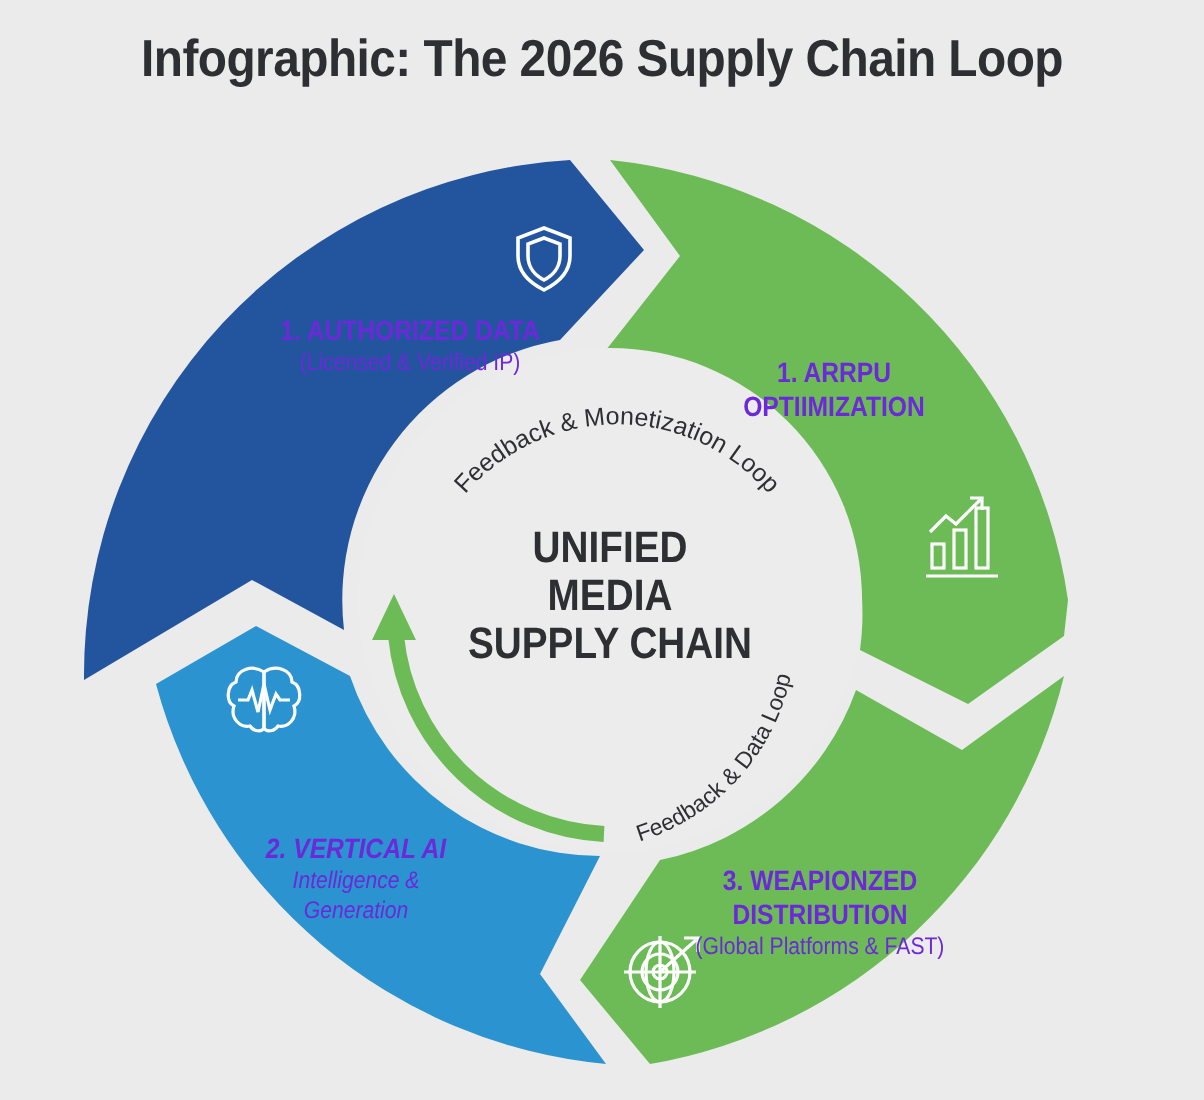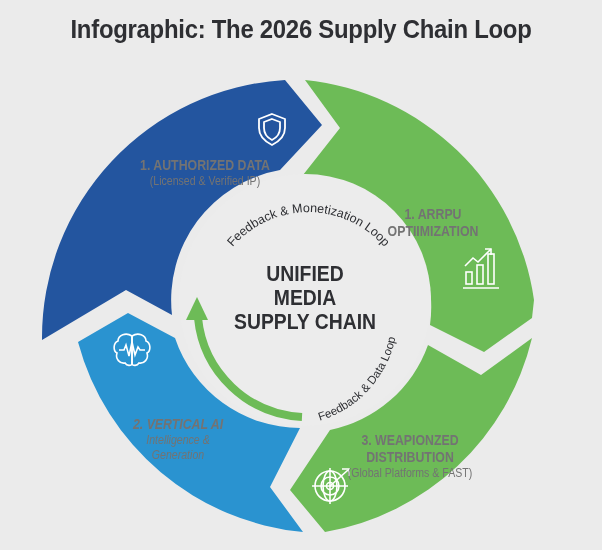--- a/index.html
+++ b/index.html
@@ -9,21 +9,21 @@
       font-family: "Liberation Sans", "DejaVu Sans", sans-serif;
       position: relative;
     }
     .title {
       position: absolute; left: 0; top: 14px; width: 602px;
       text-align: center; font-size: 26px; font-weight: bold;
       color: #2e2f33; letter-spacing: -0.3px;
       transform: scaleX(0.92);
     }
     svg.diagram { position: absolute; left: 0; top: 0; }
-    .seg-text { position: absolute; text-align: center; color: #737373; }
+    .seg-text { position: absolute; text-align: center; color: #6d28d9; }
     .seg-text .h { font-weight: bold; font-size: 14px; line-height: 17px; transform: scaleX(0.88); }
     .seg-text .s { font-size: 12px; line-height: 15px; transform: scaleX(0.88); }
     .center-title {
       position: absolute; left: 205px; top: 262px; width: 200px;
       text-align: center; font-weight: bold; font-size: 22px; line-height: 24px;
       color: #2e2f33; transform: scaleX(0.88);
     }
     .curve-label { font-family: "Liberation Sans", sans-serif; font-size: 12.5px; fill: #2e2f33; }
   </style>
 </head>
@@ -112,21 +112,21 @@
     <line x1="18" y1="18" x2="36" y2="2"></line>
     <polyline points="30,1 37,1 37,8"></polyline>
   </g>
 </svg>
 
 <div class="seg-text" style="left:120px; top:157px; width:170px;">
   <div class="h">1. AUTHORIZED DATA</div>
   <div class="s">(Licensed &amp; Verified IP)</div>
 </div>
 
-<div class="seg-text" style="left:368px; top:178px; width:130px;margin-top:28px;">
+<div class="seg-text" style="left:352px; top:178px; width:130px;">
   <div class="h">1. ARRPU</div>
   <div class="h">OPTIIMIZATION</div>
 </div>
 
 <div class="seg-text" style="left:118px; top:416px; width:120px;font-style:italic;">
   <div class="h">2. VERTICAL AI</div>
   <div class="s">Intelligence &amp;</div>
   <div class="s">Generation</div>
 </div>
 

